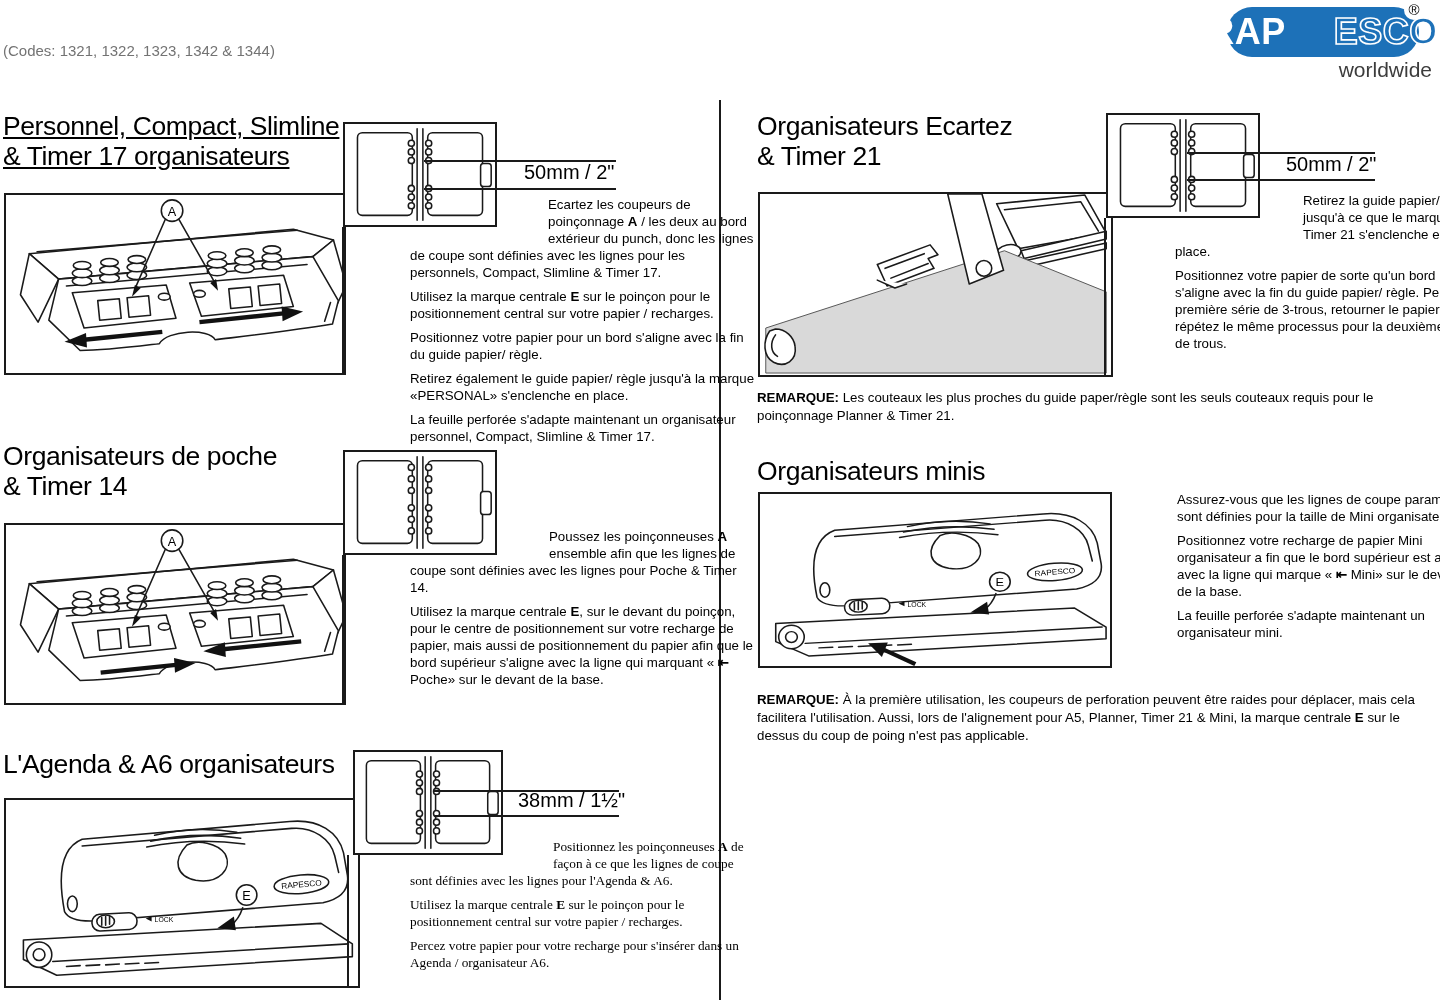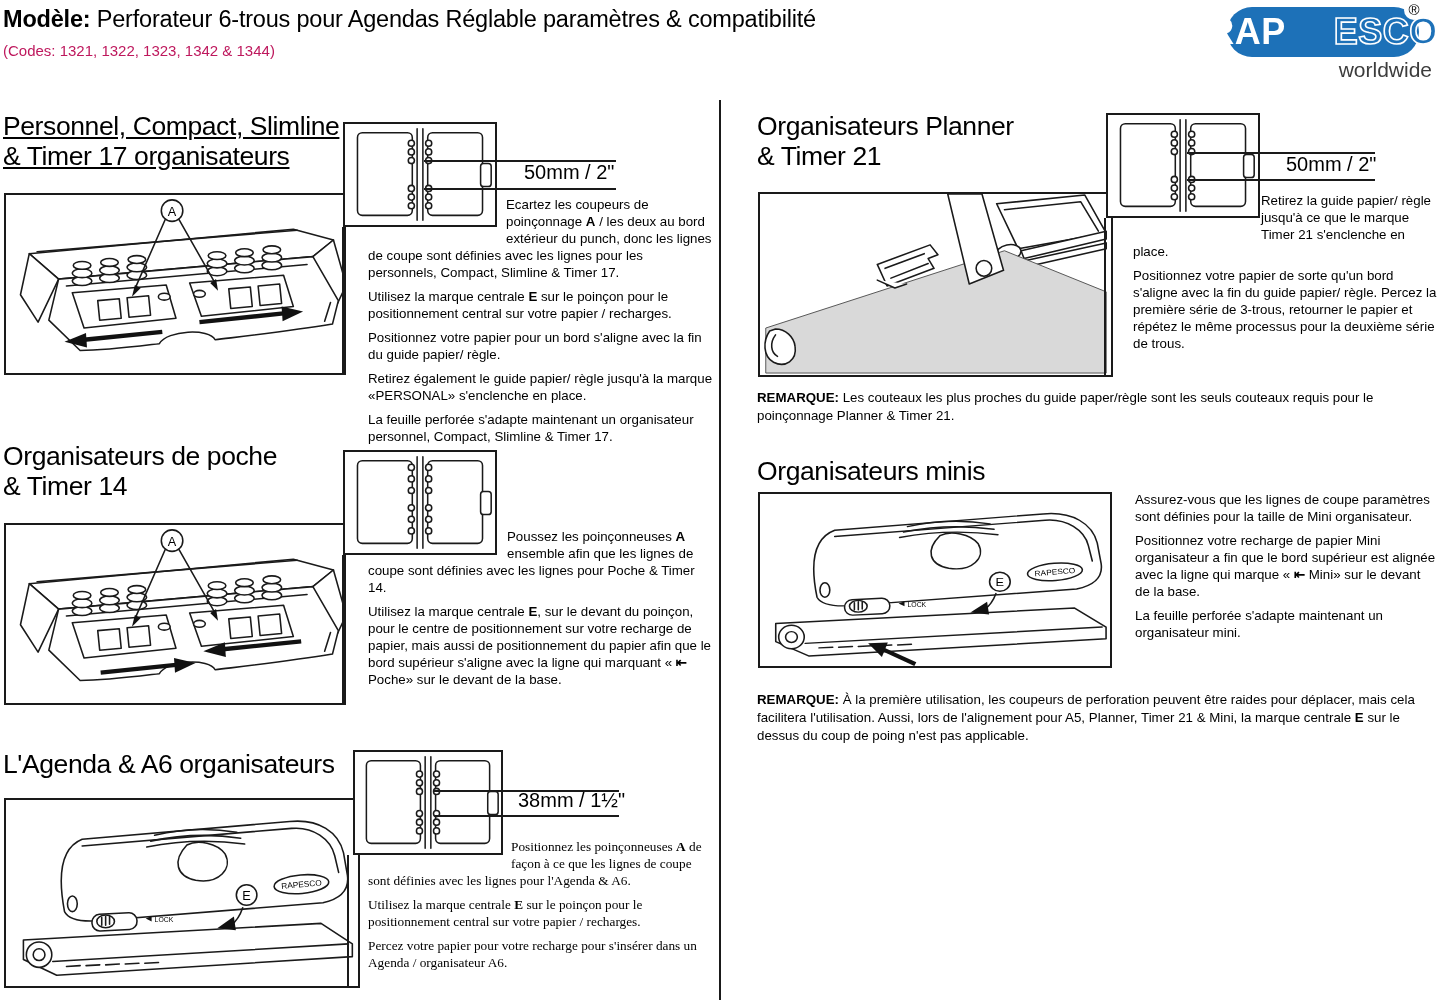--- a/index.html
+++ b/index.html
@@ -1,58 +1,55 @@
 <!DOCTYPE html>
 <html><head>
 <meta charset="utf-8">
 <style>
   html,body{margin:0;padding:0;background:#fff;}
   #page{position:relative;width:1440px;height:1002px;background:#ffffff;overflow:hidden;
         font-family:"Liberation Sans",sans-serif;color:#111;}
   
   .title{position:absolute;left:3px;top:6px;font-size:23.5px;letter-spacing:-0.2px;color:#000;}
   .title .tb{font-weight:700;}
-  .codes{position:absolute;left:3px;top:42px;font-size:15px;color:#be185d;}
+  .codes{position:absolute;left:3px;top:42px;font-size:15px;color:#737373;}
   .logo-pill{position:absolute;left:1227px;top:7px;width:192px;height:50px;background:#1d71b8;
              border-radius:26px;display:flex;align-items:center;justify-content:center;gap:48px;}
   .logo-rap{font-weight:700;color:#fff;font-size:36px;letter-spacing:0.5px;}
   .logo-esco{font-weight:700;color:#1d71b8;-webkit-text-stroke:1.6px #ffffff;font-size:36px;letter-spacing:0.5px;}
   .logo-reg{position:absolute;right:-5px;top:-7px;width:20px;height:20px;background:#fff;border-radius:50%;
             color:#000;font-size:15px;line-height:20px;text-align:center;}
   .worldwide{position:absolute;left:1310px;top:58px;width:122px;text-align:right;font-size:21px;color:#3c3c3c;}
   
   .vdivider{position:absolute;left:719px;top:100px;width:2px;height:900px;background:#1a1a1a;}
   .heading{position:absolute;font-size:26.5px;line-height:30px;letter-spacing:-0.4px;color:#000;font-weight:400;}
   .figure{position:absolute;border:2px solid #1a1a1a;background:#fff;box-sizing:border-box;}
   .figure svg{display:block;width:100%;height:100%;}
   .connector{position:absolute;width:2px;background:#1a1a1a;}
   .mline{position:absolute;height:2px;background:#1a1a1a;}
   .mlabel{position:absolute;font-size:20px;color:#000;white-space:nowrap;}
   
-  .tblock{position:absolute;font-size:13.3px;line-height:17px;color:#000;}
+  .tblock{position:absolute;font-size:13.3px;line-height:17px;color:#000;margin-left:42px;}
   .tblock p{margin:0 0 7px 0;}
   .spacer{float:left;}
   .b{font-weight:700;}
   .remark{position:absolute;font-size:13.3px;line-height:18px;color:#000;}
   
   .lineart{stroke:#1a1a1a;fill:none;stroke-width:1.6;stroke-linejoin:round;stroke-linecap:round;}
   .fillw{fill:#ffffff;}
   .paper{fill:#d9d9d9;stroke:#555;stroke-width:1;}
   .thick{stroke:#111;stroke-width:4.5;}
   .solid{fill:#111;stroke:none;}
   svg text{font-family:"Liberation Sans",sans-serif;fill:#000;}
 </style>
 </head>
 <body>
 
 <div id="page">
 
-  <div class="title">
-    <span class="tb">Modèle:</span><span> Perforateur 6-trous pour Agendas Réglable paramètres &amp; compatibilité</span>
-  </div>
   <div class="codes">(Codes: 1321, 1322, 1323, 1342 &amp; 1344)</div>
 
   <div class="logo-pill">
     <span class="logo-rap">RAP</span>
       <span class="logo-esco">ESCO</span>
     <span class="logo-reg">®</span>
   </div>
   <div class="worldwide">worldwide</div>
 
   <div class="vdivider"></div>
@@ -309,21 +306,21 @@
   <div class="mlabel" style="left:518px;top:789px;">38mm / 1½"</div>
 
   <div class="tblock" style="left:368px;top:838px;width:346px;font-family:Liberation Serif, serif;">
     <div class="spacer" style="width:143px;height:34px;"></div>
     <p><span>Positionnez les poinçonneuses </span><span class="b">A</span><span> de façon à ce que les lignes de coupe sont définies avec les lignes pour l'Agenda &amp; A6.</span></p>
     <p><span>Utilisez la marque centrale </span><span class="b">E</span><span> sur le poinçon pour le positionnement central sur votre papier / recharges.</span></p>
     <p><span>Percez votre papier pour votre recharge pour s'insérer dans un Agenda / organisateur A6.</span></p>
   </div>
 
   <div class="heading" style="left:757px;top:111px;">
-    <div>Organisateurs Planner</div>
+    <div>Organisateurs Ecartez</div>
     <div>&amp; Timer 21</div>
   </div>
 
   <div class="figure" style="left:758px;top:192px;width:355px;height:185px;">
     <svg viewBox="0 0 355 185">
       <path class="lineart fillw" stroke-width="1.4" d="M240 10 L330 1 L352 40 L262 56 Z"></path>
       <path class="lineart" stroke-width="1" d="M248 16 L326 8 L344 38"></path>
       <path class="lineart fillw" stroke-width="1.3" d="M265 58 L352 38 L352 46 L268 66 Z"></path>
       <path class="lineart fillw" stroke-width="1.3" d="M270 68 L352 50 L352 56 L272 74 Z"></path>
       <ellipse class="lineart fillw" stroke-width="1.3" cx="252" cy="60" rx="13" ry="8" transform="rotate(-12 252 60)"></ellipse>

